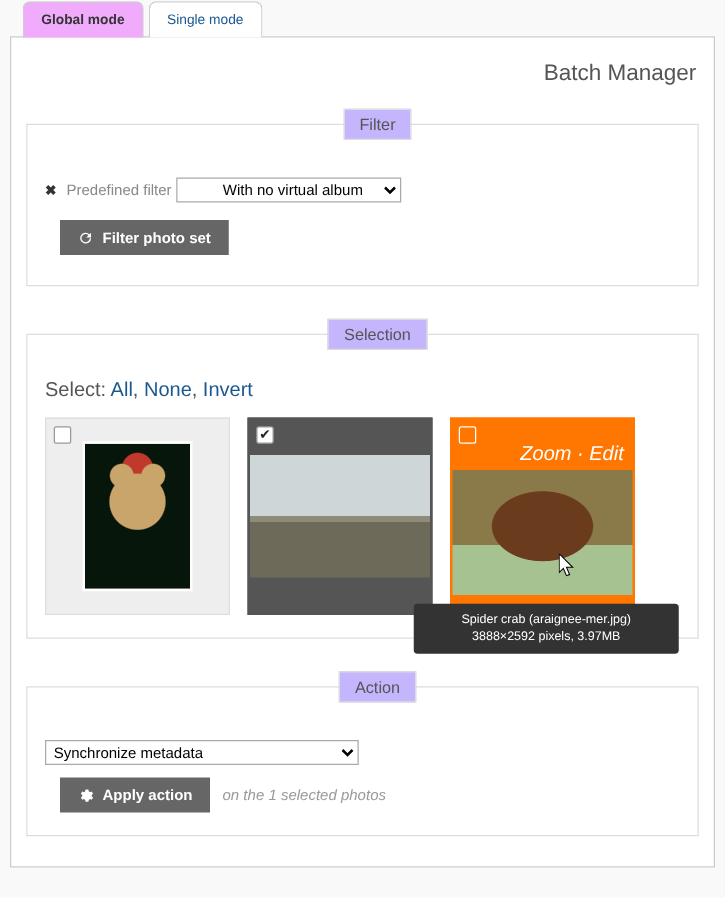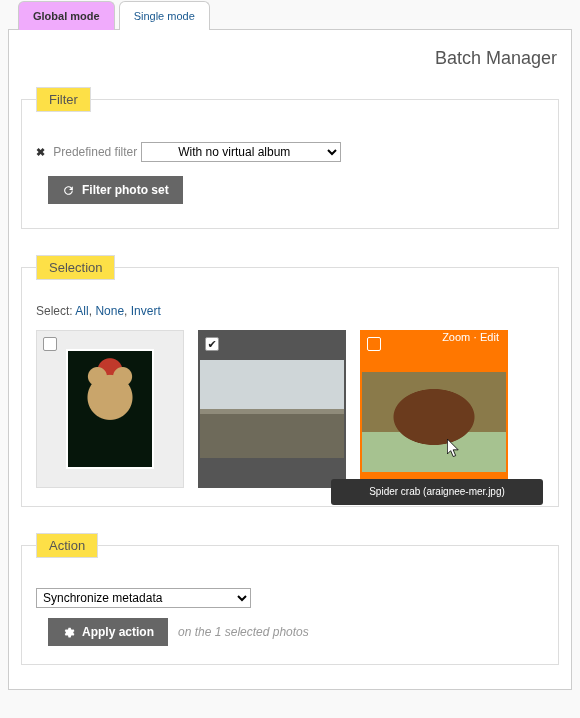--- a/index.html
+++ b/index.html
@@ -46,80 +46,82 @@
     color: #555;
     margin: 6px 2px 18px 0;
   }
   fieldset {
     border: 1px solid #ddd;
     margin: 0 0 26px 0;
     padding: 24px 14px 18px 14px;
     position: relative;
   }
   legend {
-    background: #fde047;
+    background: #c4b5fd;
     border: 1px solid #ddd;
     padding: 4px 12px;
     font-size: 13px;
     color: #555;
-    margin-left: 0;
+    margin-left: 12px;
+    text-align: center;
   }
   .row { margin: 6px 0; display: flex; align-items: center; flex-wrap: wrap; gap: 4px; }
   .x-remove {
     font-family: Arial;
     font-weight: bold;
     font-size: 11px;
     color: #333;
     cursor: pointer;
     margin-right: 4px;
   }
   label.grey { color: #888; font-size: 12px; }
   select {
     font-size: 12px;
     border: 1px solid #aaa;
     background: #fff;
     padding: 1px 2px;
   }
-  select.predefined { width: 200px; padding-left: 32px; }
+  select.predefined { width: 180px; padding-left: 32px; }
   select.addfilter { width: 118px; }
-  select.action { width: 215px; }
+  select.action { width: 251px; }
   a.link { color: #1a5990; text-decoration: none; cursor: pointer; }
   .btn {
     display: inline-flex;
     align-items: center;
     gap: 7px;
     background: #666;
     color: #fff;
     border: none;
     padding: 7px 14px;
     font-size: 12px;
     font-weight: bold;
     cursor: pointer;
   }
   .btn svg { width: 13px; height: 13px; fill: #fff; }
-  .select-line { font-size: 12px; color: #555; margin-bottom: 12px; }
+  .select-line { font-size: 16px; color: #555; margin-bottom: 12px; }
   .thumbs { display: flex; gap: 14px; position: relative; }
   .thumb {
     width: 148px;
     height: 158px;
     background: #eee;
     border: 1px solid #ddd;
     position: relative;
     display: flex;
     align-items: center;
     justify-content: center;
   }
   .thumb.selected { background: #555; border-color: #555; }
   .thumb.hover { background: #ff7700; border-color: #ff7700; }
   .thumb .topbar {
     position: absolute;
-    top: 0;
+    top: 20px;
     right: 8px;
-    font-size: 11px;
+    font-size: 16px;
     color: #fff;
+    font-style: italic;
   }
   .thumb .topbar span { cursor: pointer; }
   
   .ph-bear {
     width: 88px; height: 120px;
     background: radial-gradient(circle at 50% 40%, #c9a56b 0 22px, transparent 23px),
                 radial-gradient(circle at 35% 22%, #c9a56b 0 9px, transparent 10px),
                 radial-gradient(circle at 65% 22%, #c9a56b 0 9px, transparent 10px),
                 radial-gradient(circle at 50% 17%, #c0392b 0 12px, transparent 13px),
                 linear-gradient(#06160b,#06160b);
@@ -249,20 +251,21 @@
           <span>Zoom</span>
           ·
           <span>Edit</span>
         </div>
         <div class="ph-crab"></div>
         <svg class="cursor-arrow" viewBox="0 0 16 24">
             <path d="M0 0 L0 18 L4 14 L7 21 L10 20 L7 13 L13 13 Z" fill="#fff" stroke="#000" stroke-width="1"></path>
           </svg>
         <div class="tooltip">
           <div>Spider crab (araignee-mer.jpg)</div>
+          <div>3888×2592 pixels, 3.97MB</div>
         </div>
       </div>
 
     </div>
   </fieldset>
 
   <fieldset style="margin-bottom:4px;">
     <legend>Action</legend>
 
     <div class="row">

